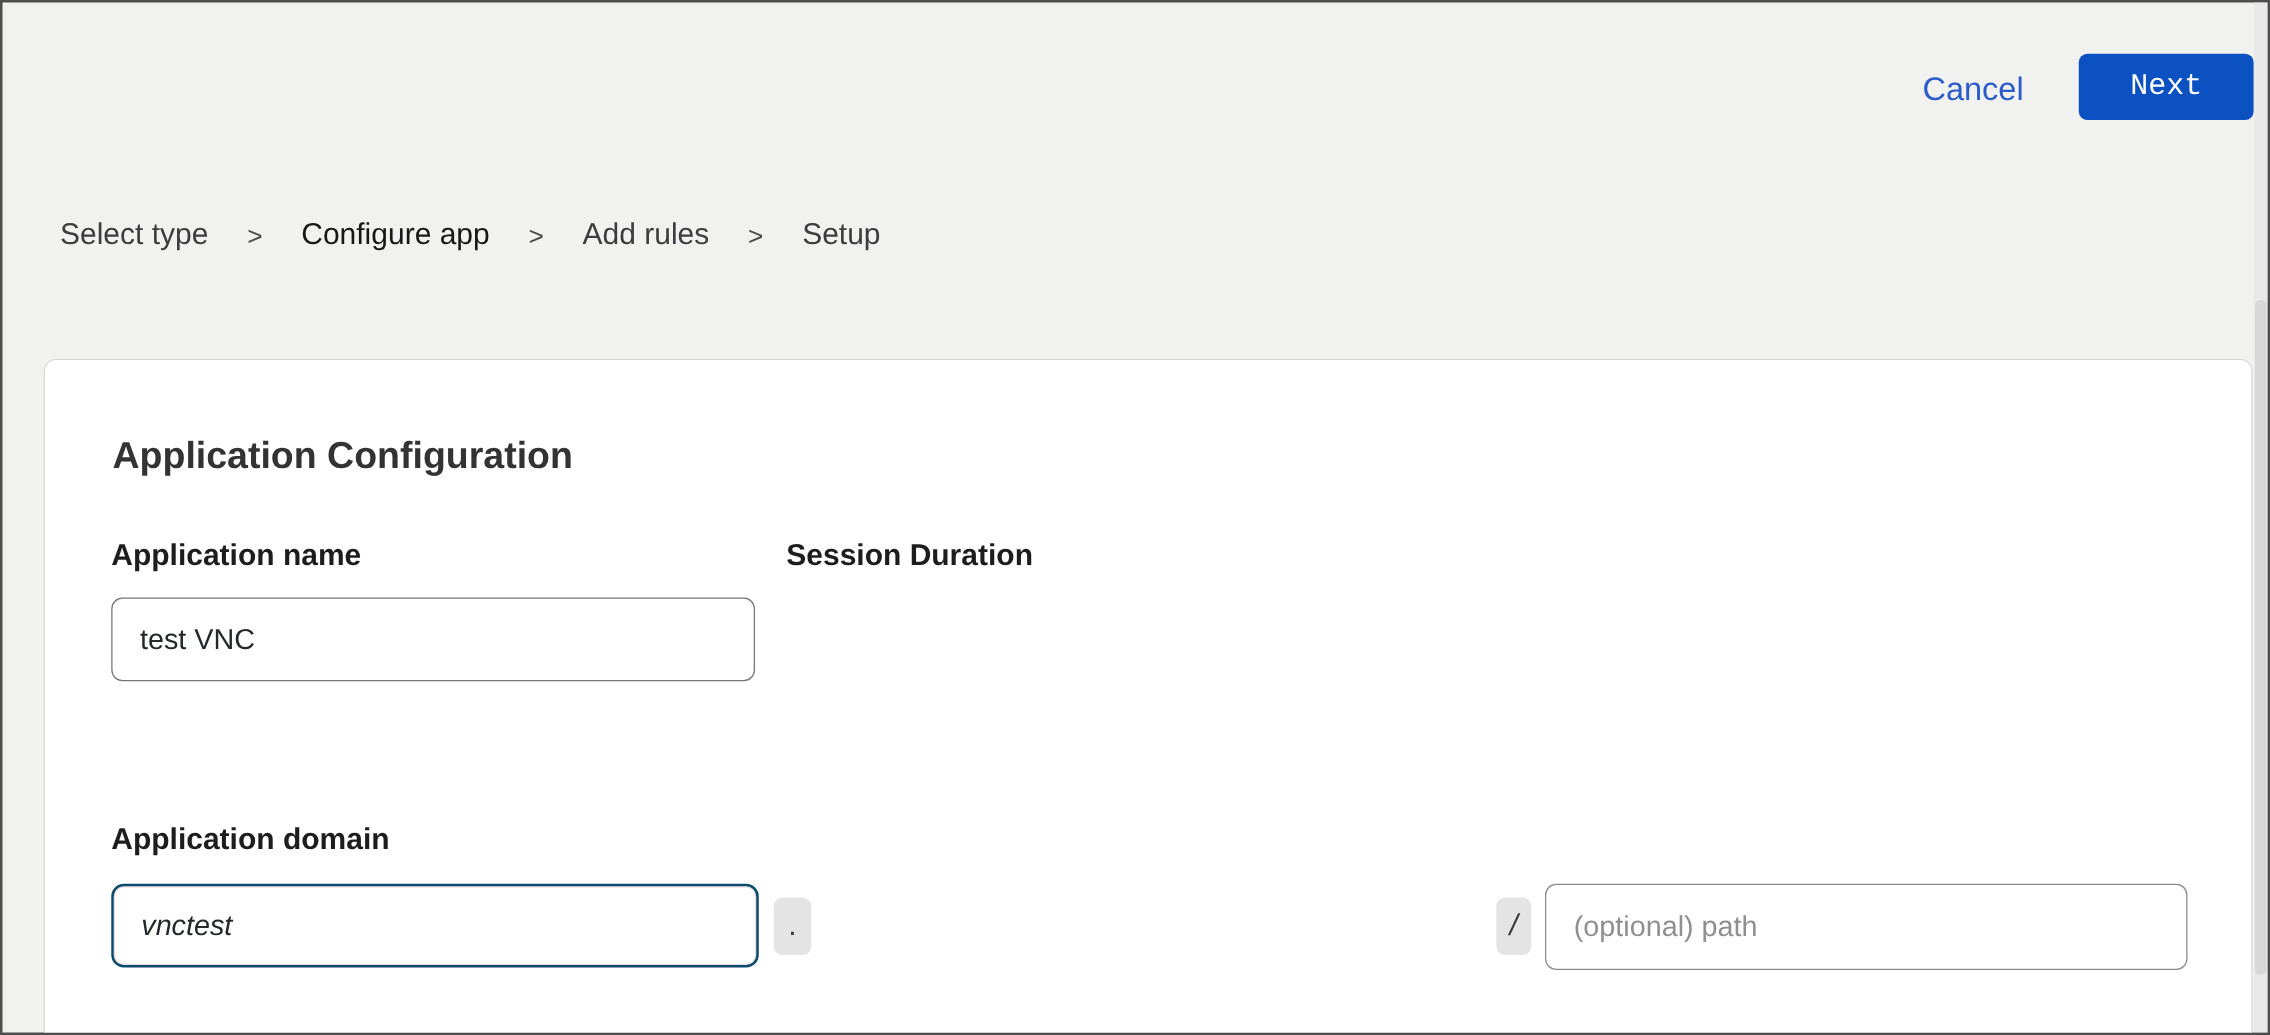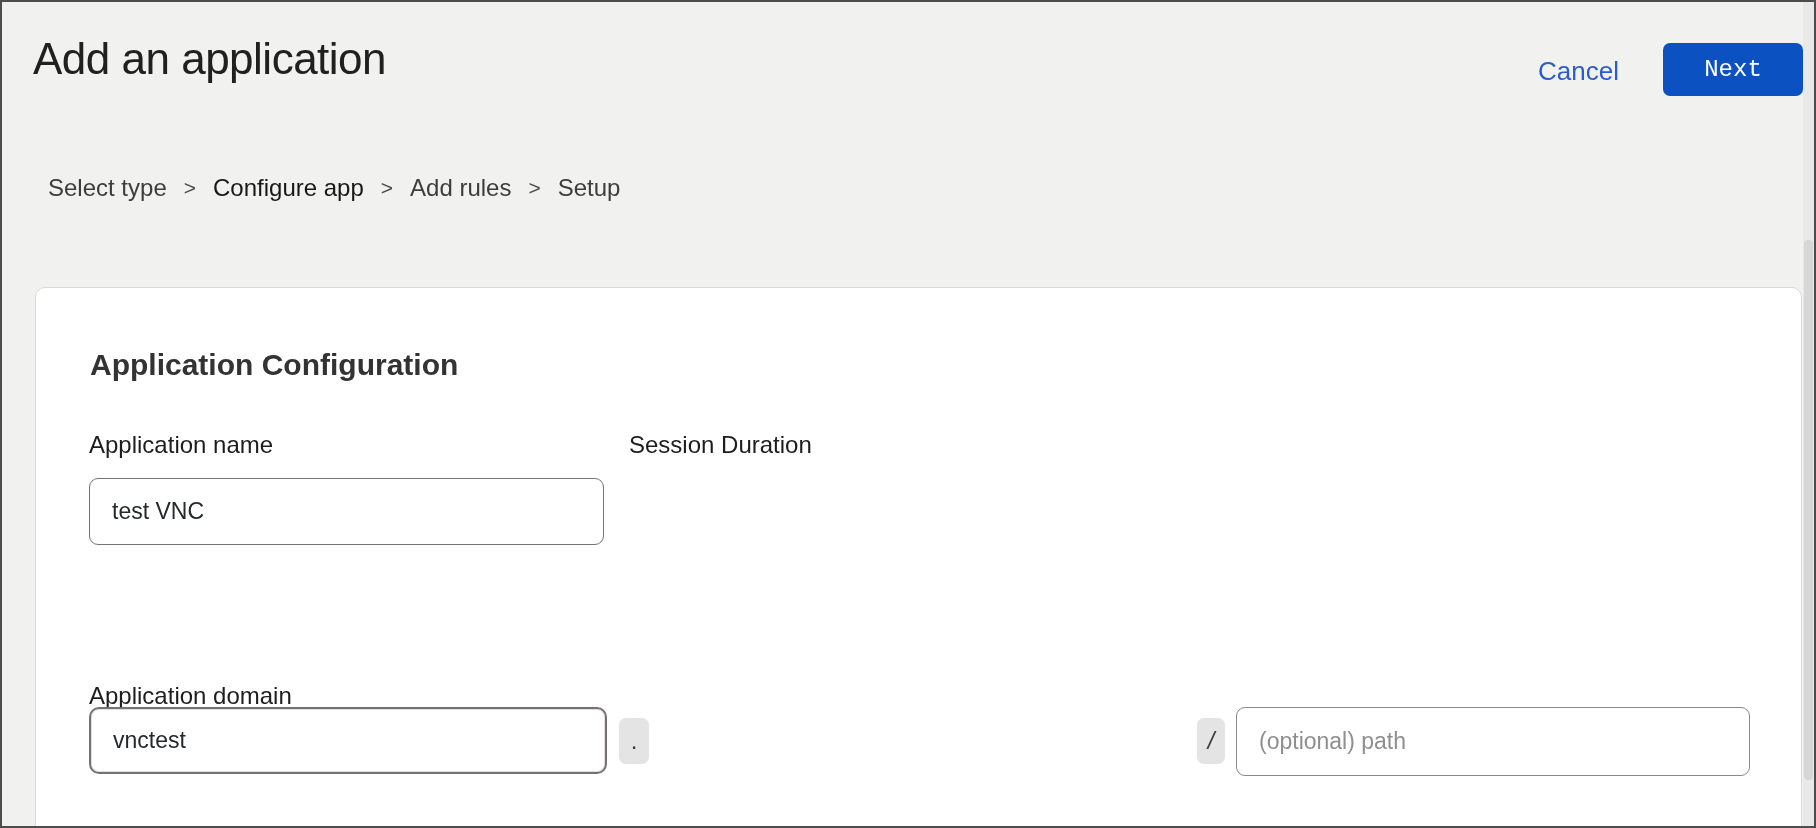--- a/index.html
+++ b/index.html
@@ -51,22 +51,22 @@
     align-items: center;
     justify-content: center;
     cursor: pointer;
   }
   
   .breadcrumb {
     position: absolute;
     left: 46px;
     top: 172px;
     display: flex;
-    align-items: center;
-    gap: 17px;
+    align-items: flex-end;
+    gap: 31px;
     font-size: 24px;
     color: #3d3d3f;
   }
   .breadcrumb .step { cursor: pointer; }
   .breadcrumb .step.active { font-weight: 400; color: #181818; }
   .breadcrumb .sep { color: #4b4b4b; font-size: 21px; }
   
   .card {
     position: absolute;
     left: 33px;
@@ -81,27 +81,27 @@
     position: absolute;
     left: 54px;
     top: 60px;
     font-size: 30px;
     font-weight: 700;
     color: #333333;
   }
   .field-label {
     position: absolute;
     font-size: 24px;
-    font-weight: 400;
+    font-weight: 700;
     color: #1d1d1f;
     text-align: center;
   }
   .lbl-name     { left: 53px;  top: 143px; }
   .lbl-duration { left: 593px; top: 143px; }
-  .lbl-domain   { left: 53px;  top: 370px; margin-top: 24px; }
+  .lbl-domain   { left: 53px;  top: 370px; }
 
   .text-input {
     position: absolute;
     height: 67px;
     border: 1px solid #757575;
     border-radius: 9px;
     background: #fff;
     font-family: inherit;
     font-size: 23px;
     color: #25282c;
@@ -130,23 +130,24 @@
   .caret-down {
     width: 0; height: 0;
     border-left: 10px solid transparent;
     border-right: 10px solid transparent;
     border-top: 12px solid #6b6b6b;
   }
 
   
   .inp-subdomain {
     left: 53px; top: 419px; width: 518px;
-    border: 2px solid #737373;
+    border: 2px solid #0c4a6e;
     border-radius: 10px;
     box-shadow: inset 0 0 0 1px rgba(126,58,58,0.18);
+    font-style: italic;
   }
   .sep-chip {
     position: absolute;
     top: 430px;
     width: 30px;
     height: 46px;
     background: #e4e4e4;
     border-radius: 7px;
     display: flex;
     align-items: center;
@@ -176,21 +177,20 @@
     top: 238px; height: 540px;
     background: #d7d7d7;
     border-radius: 4px;
   }
 </style>
 </head>
 <body>
 
 <div class="frame">
 
-  <h1 class="page-title">Add an application</h1>
 
   <a class="cancel-link">Cancel</a>
   <button class="next-btn">Next</button>
 
   <nav class="breadcrumb">
     <span class="step">Select type</span>
     <span class="sep">&gt;</span>
     <span class="step active">Configure app</span>
     <span class="sep">&gt;</span>
     <span class="step">Add rules</span>

